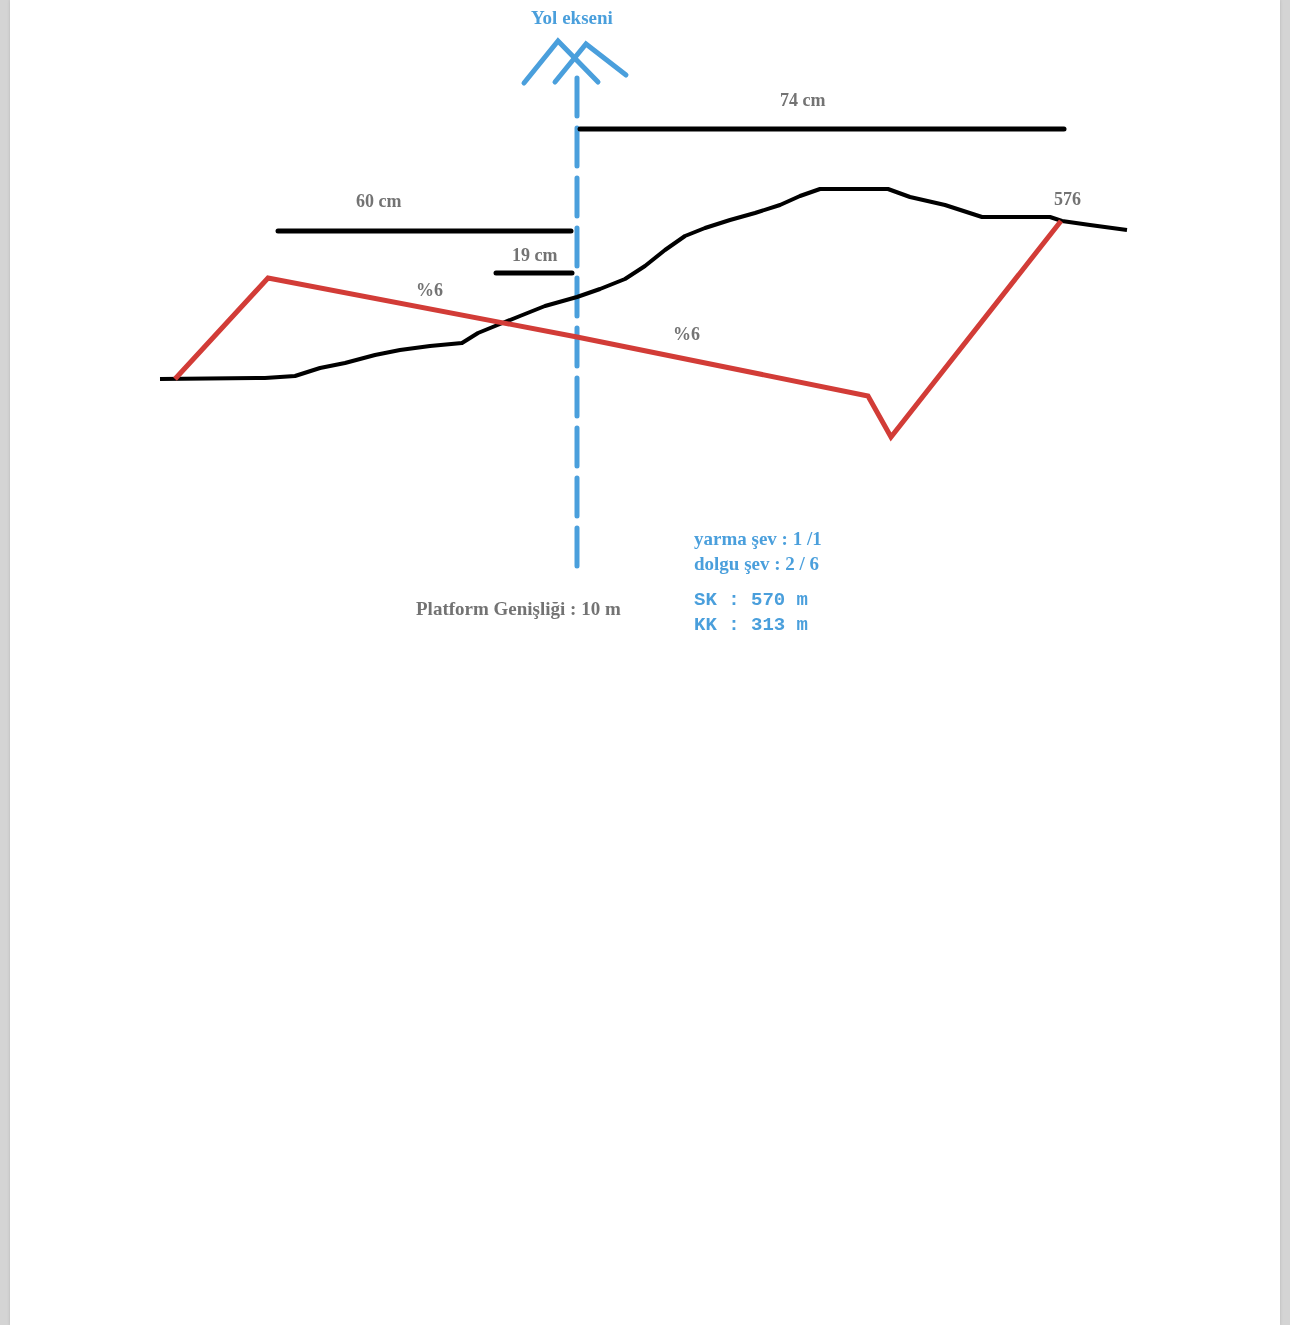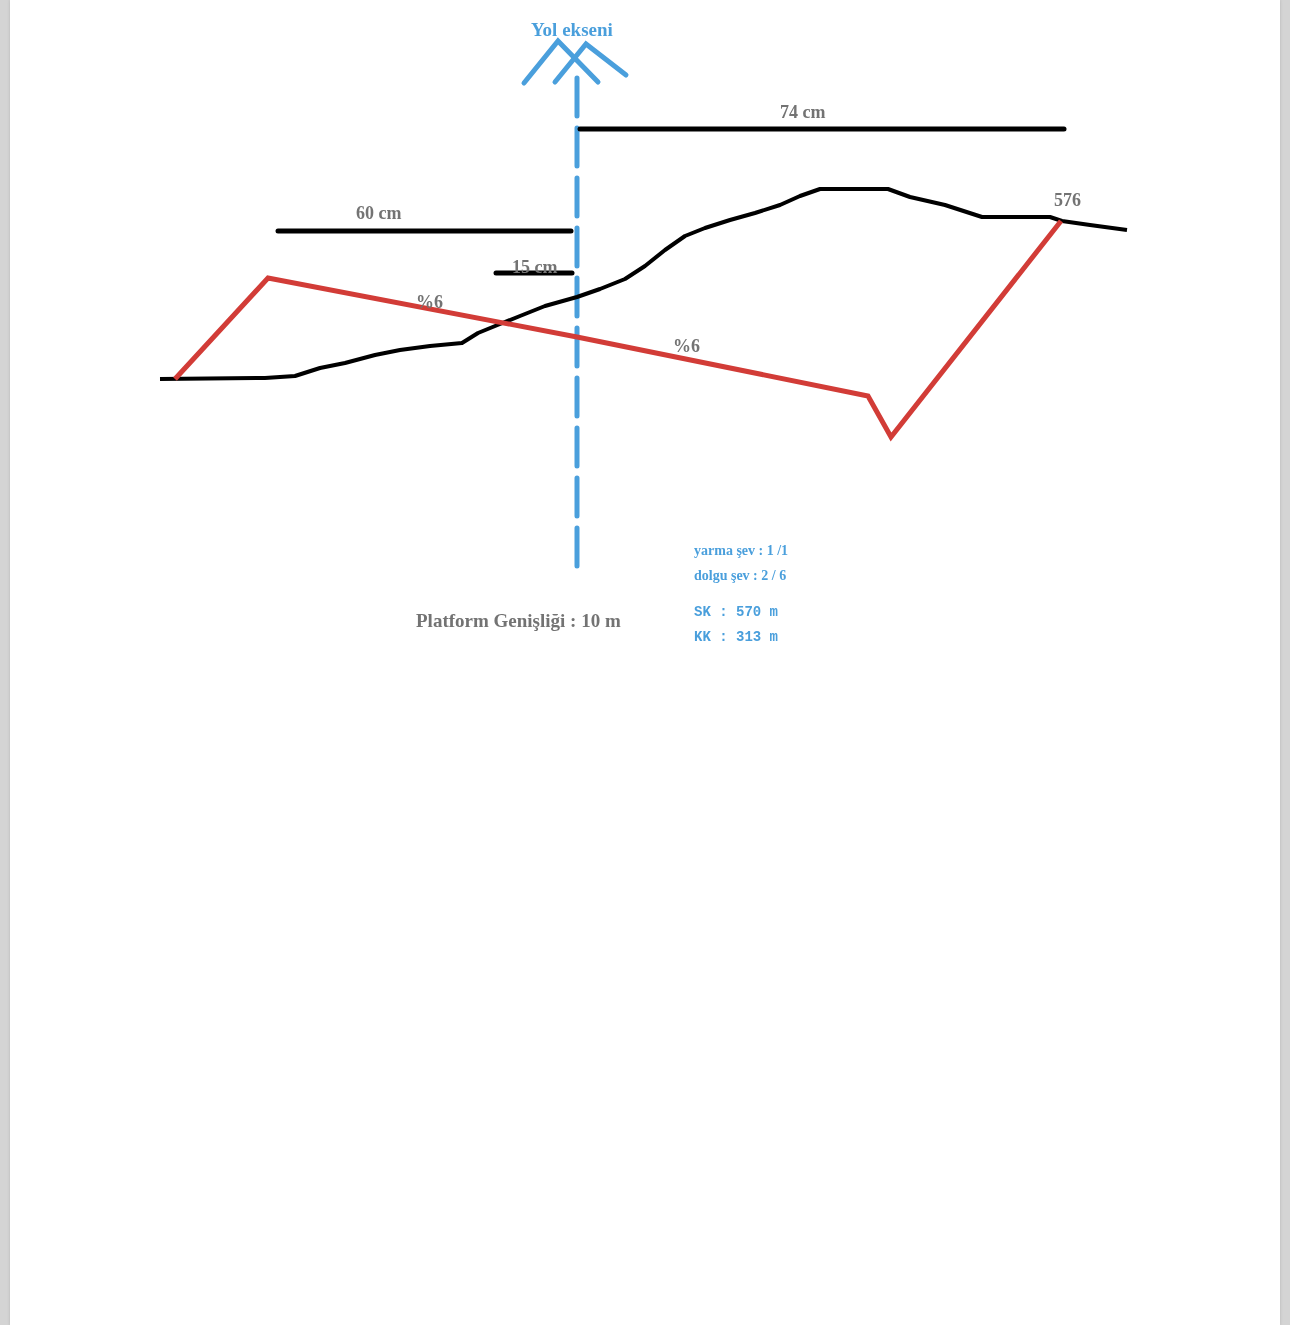--- a/index.html
+++ b/index.html
@@ -10,24 +10,23 @@
   }
   .page {
     position: absolute; left: 10px; top: 0; width: 1270px; height: 1325px;
     background: #ffffff;
     box-shadow: 0 0 3px rgba(0,0,0,0.15);
   }
   svg.drawing { position: absolute; left: 0; top: 0; }
   .lbl {
     position: absolute; font-weight: bold; white-space: nowrap;
     font-family: "Liberation Serif", serif;
-    margin-top: 12px;
   }
   .black { color: #737373; font-size: 18px; }
-  .blue { color: #4a9fdc; font-size: 14px; }
+  .blue { color: #4a9fdc; font-size: 19px; }
 </style>
 </head>
 <body>
 
 <div class="page">
   <svg class="drawing" width="1290" height="1325" viewBox="0 0 1290 1325" style="left:-10px;">
 
     <g stroke="#4a9fdc" stroke-width="5" fill="none" stroke-linecap="round">
       <polyline points="524,83 558,41 598,82"></polyline>
       <polyline points="555,82 586,44 626,75"></polyline>
@@ -40,24 +39,24 @@
     <line x1="496" y1="273" x2="572" y2="273" stroke="#000" stroke-width="5" stroke-linecap="round"></line>
 
     <polyline fill="none" stroke="#000" stroke-width="4" stroke-linejoin="round" points="160,379 265,378 295,376 320,368 345,363 375,355 400,350 430,346 462,343 478,333 500,324 520,316 545,306 577,297 600,289 625,279 645,266 665,250 685,236 705,228 730,220 755,213 780,205 800,196 820,189 888,189 910,197 945,205 982,217 1050,217 1062,221 1090,225 1127,230"></polyline>
 
     <polyline fill="none" stroke="#d23c37" stroke-width="5" stroke-linejoin="miter" points="175,379 268,278 577,337 868,396 891,437 1061,221"></polyline>
   </svg>
 
   <div class="lbl blue" style="left:521px; top:7px; font-size:19px;">Yol ekseni</div>
   <div class="lbl black" style="left:770px; top:90px;">74 cm</div>
   <div class="lbl black" style="left:346px; top:191px;">60 cm</div>
-  <div class="lbl black" style="left:502px; top:245px;">15 cm</div>
+  <div class="lbl black" style="left:502px; top:245px;">19 cm</div>
   <div class="lbl black" style="left:406px; top:280px;">%6</div>
   <div class="lbl black" style="left:663px; top:324px;">%6</div>
-  <div class="lbl black" style="left:1044px; top:178px;">576</div>
+  <div class="lbl black" style="left:1044px; top:189px;">576</div>
 
   <div class="lbl black" style="left:406px; top:598px; font-size:19px;">Platform Genişliği : 10 m</div>
 
   <div class="lbl blue" style="left:684px; top:526px; line-height:25px;">
     <div>yarma şev : 1 /1</div>
     <div>dolgu şev : 2 / 6</div>
   </div>
   <div class="lbl blue" style="left:684px; top:588px; line-height:25px;font-family:Liberation Mono, monospace;">
     <div>SK : 570 m</div>
     <div>KK : 313 m</div>

